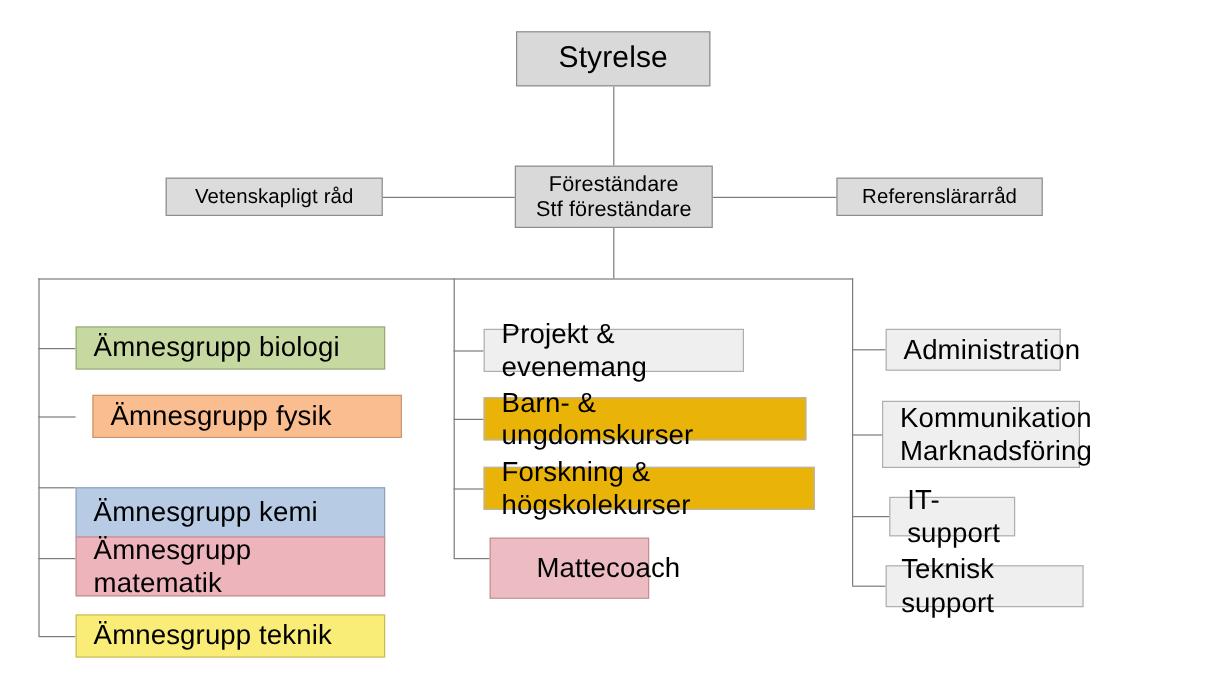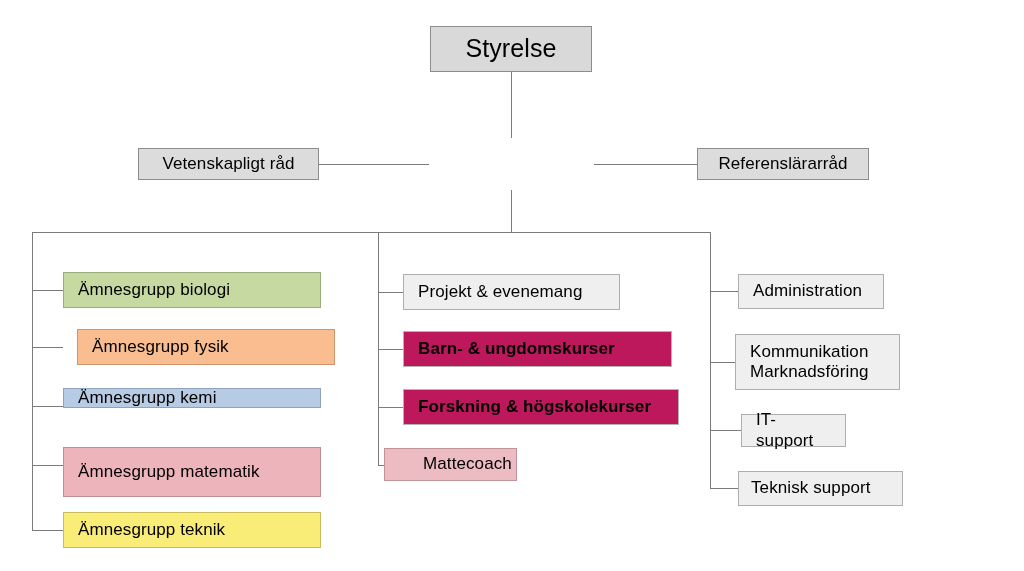--- a/index.html
+++ b/index.html
@@ -30,21 +30,21 @@
   .node {
     position: absolute;
     box-sizing: border-box;
     border: 1px solid #9a9a9a;
     background: #d9d9d9;
     color: #000000;
     display: flex;
     align-items: center;
     justify-content: flex-start;
     padding: 0 14px;
-    font-size: 17px;
+    font-size: 23px;
     line-height: 1.18;
     white-space: pre-line;
     letter-spacing: 0.1px;
   }
   .node.center {
     justify-content: center;
     padding: 0 10px;
     text-align: center;
   }
   .node.root {
@@ -62,23 +62,22 @@
     font-size: 17px;
     background: #dcdcdc;
     border-color: #8d8d8d;
     justify-content: center;
   }
   .node.plain {
     background: #efefef;
     border-color: #aeaeae;
   }
   .node.plain-light {
-    background: #be185d;
+    background: #eab308;
     border-color: #b4b4b4;
-    font-weight: bold;
   }
   .node.two-line {
     align-items: center;
   }
   
   .fill-green  { background: #c5d9a0; border-color: #9aab7c; }
   .fill-orange { background: #f9bd8f; border-color: #c9966f; }
   .fill-blue   { background: #b7cbe5; border-color: #90a3bb; }
   .fill-rose   { background: #eeb4bb; border-color: #c08f95; }
   .fill-yellow { background: #f9ec77; border-color: #c8bd5e; }
@@ -114,35 +113,37 @@
   <div class="line h" style="left:378px; top:407px; width:25px;"></div>
   <div class="line h" style="left:378px; top:465px; width:30px;"></div>
 
   <div class="line h" style="left:710px; top:291px; width:28px;"></div>
   <div class="line h" style="left:710px; top:362px; width:25px;"></div>
   <div class="line h" style="left:710px; top:430px; width:31px;"></div>
   <div class="line h" style="left:710px; top:488px; width:28px;"></div>
 
   <div class="node root center" style="left:430px; top:26px; width:162px; height:46px;">Styrelse</div>
 
+  <div class="node director center two-line" style="left:429px; top:138px; width:165px; height:52px;">Föreständare
+Stf föreständare</div>
 
   <div class="node council" style="left:138px; top:148px; width:181px; height:32px;">Vetenskapligt råd</div>
 
   <div class="node council" style="left:697px; top:148px; width:172px; height:32px;">Referenslärarråd</div>
 
   <div class="node fill-green" style="left:63px; top:272px; width:258px; height:36px;">Ämnesgrupp biologi</div>
   <div class="node fill-orange" style="left:77px; top:329px; width:258px; height:36px;">Ämnesgrupp fysik</div>
-  <div class="node fill-blue" style="left:63px; top:388px; width:258px; height:20px;">Ämnesgrupp kemi</div>
+  <div class="node fill-blue" style="left:63px; top:406px; width:258px; height:42px;">Ämnesgrupp kemi</div>
   <div class="node fill-rose" style="left:63px; top:447px; width:258px; height:50px;">Ämnesgrupp matematik</div>
   <div class="node fill-yellow" style="left:63px; top:512px; width:258px; height:36px;">Ämnesgrupp teknik</div>
 
   <div class="node plain" style="left:403px; top:274px; width:217px; height:36px;">Projekt &amp; evenemang</div>
   <div class="node plain-light" style="left:403px; top:331px; width:269px; height:36px;">Barn- &amp; ungdomskurser</div>
   <div class="node plain-light" style="left:403px; top:389px; width:276px; height:36px;">Forskning &amp; högskolekurser</div>
-  <div class="node fill-pink" style="left:384px; top:448px; width:133px; height:33px;padding-left:38px;">Mattecoach</div>
+  <div class="node fill-pink" style="left:408px; top:448px; width:133px; height:51px;padding-left:38px;">Mattecoach</div>
 
   <div class="node plain" style="left:738px; top:274px; width:146px; height:35px;">Administration</div>
   <div class="node plain two-line" style="left:735px; top:334px; width:165px; height:56px;">Kommunikation
 Marknadsföring</div>
   <div class="node plain" style="left:741px; top:414px; width:105px; height:33px;">IT-support</div>
   <div class="node plain" style="left:738px; top:471px; width:165px; height:35px;padding-left:12px;">Teknisk support</div>
 
 </div>
 
 </body></html>

